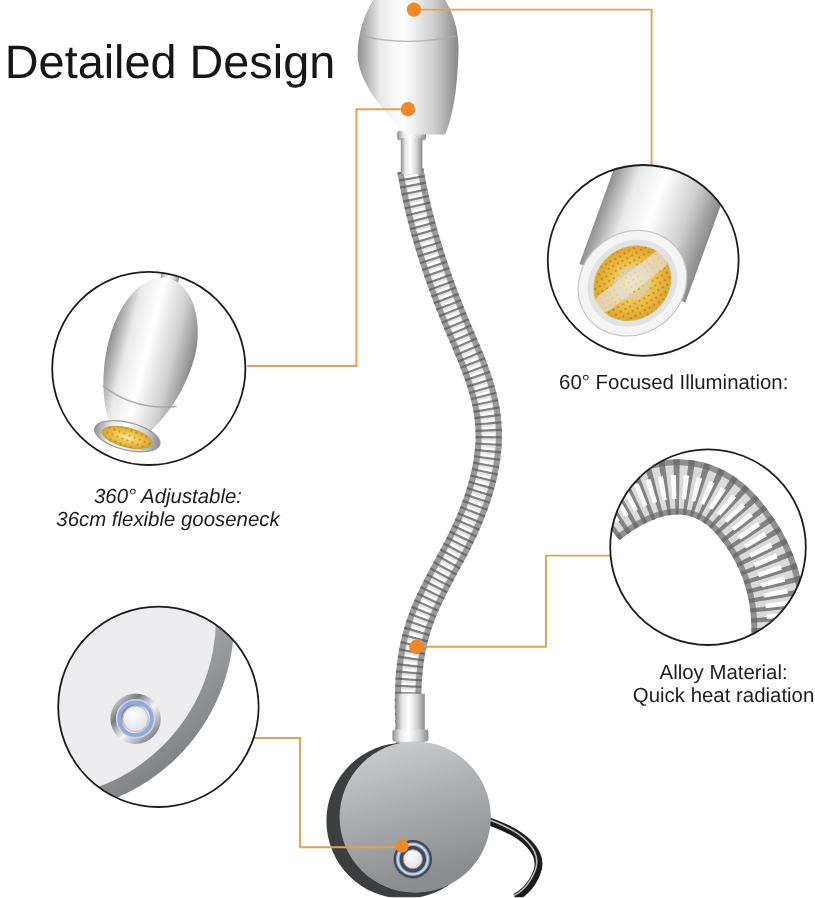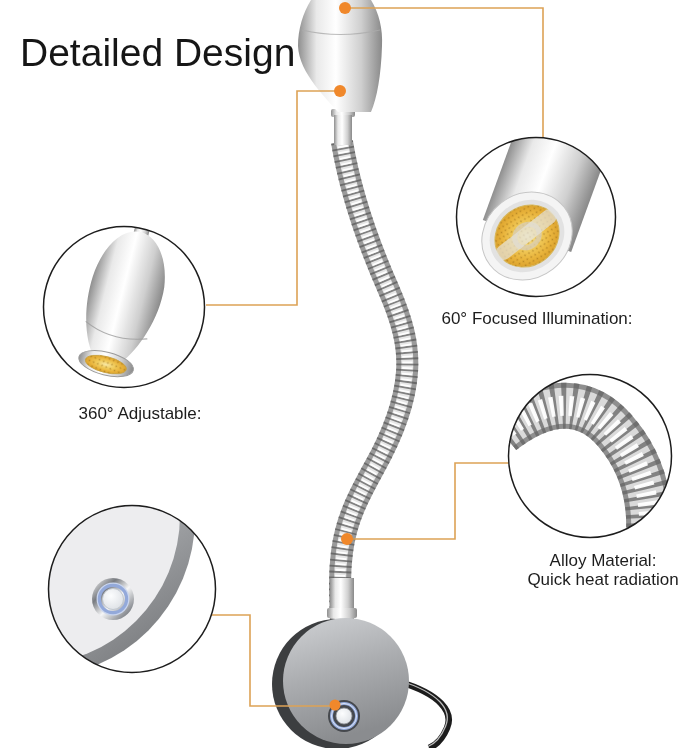--- a/index.html
+++ b/index.html
@@ -1,25 +1,25 @@
 <!DOCTYPE html>
 <html><head>
 <meta charset="utf-8">
 <style>
   html,body{margin:0;padding:0;background:#fff;}
   body{width:679px;height:748px;overflow:hidden;position:relative;
        font-family:"Liberation Sans", sans-serif;color:#1d1d1d;}
   #stage{position:absolute;left:0;top:0;width:679px;height:748px;}
-  .title{position:absolute;left:20px;top:33px;font-size:39px;line-height:40px;
+  .title{position:absolute;left:4px;top:33px;font-size:39px;line-height:40px;
          color:#161616;white-space:nowrap;letter-spacing:0;}
   svg{position:absolute;left:0;top:0;}
   .caption{position:absolute;width:240px;text-align:center;font-size:17px;
            line-height:19px;color:#1d1d1d;}
-  .cap-adjustable{left:20px;top:404px;}
-  .cap-illumination{left:417px;top:309px;}
+  .cap-adjustable{left:20px;top:404px;font-style:italic;}
+  .cap-illumination{left:417px;top:309px;text-align:right;}
   .cap-alloy{left:483px;top:551px;}
   .cap-touch{left:11px;top:682px;}
 </style>
 </head>
 <body>
 
 <div id="stage">
 
   <div class="title">Detailed Design</div>
 
@@ -185,20 +185,21 @@
         <circle cx="113" cy="599" r="15.2" fill="none" stroke="#c9d5ee" stroke-width="2.5"></circle>
         <circle cx="113" cy="599" r="13.6" fill="none" stroke-width="3.2" stroke="#93A9DA"></circle>
         <circle cx="113" cy="599" r="10.5" fill="url(#gBtn)" stroke="#c0c7cf" stroke-width="1"></circle>
       </g>
       <circle cx="132" cy="589" r="83.5" fill="none" stroke-width="1.5" stroke="#1d1d1d"></circle>
     </g>
   </svg>
 
   <div class="caption cap-adjustable">
     <div>360° Adjustable:</div>
+    <div>36cm flexible gooseneck</div>
   </div>
   <div class="caption cap-illumination">
     <div>60° Focused Illumination:</div>
   </div>
   <div class="caption cap-alloy">
     <div>Alloy Material:</div>
     <div>Quick heat radiation</div>
   </div>
   <div class="caption cap-touch">
   </div>

